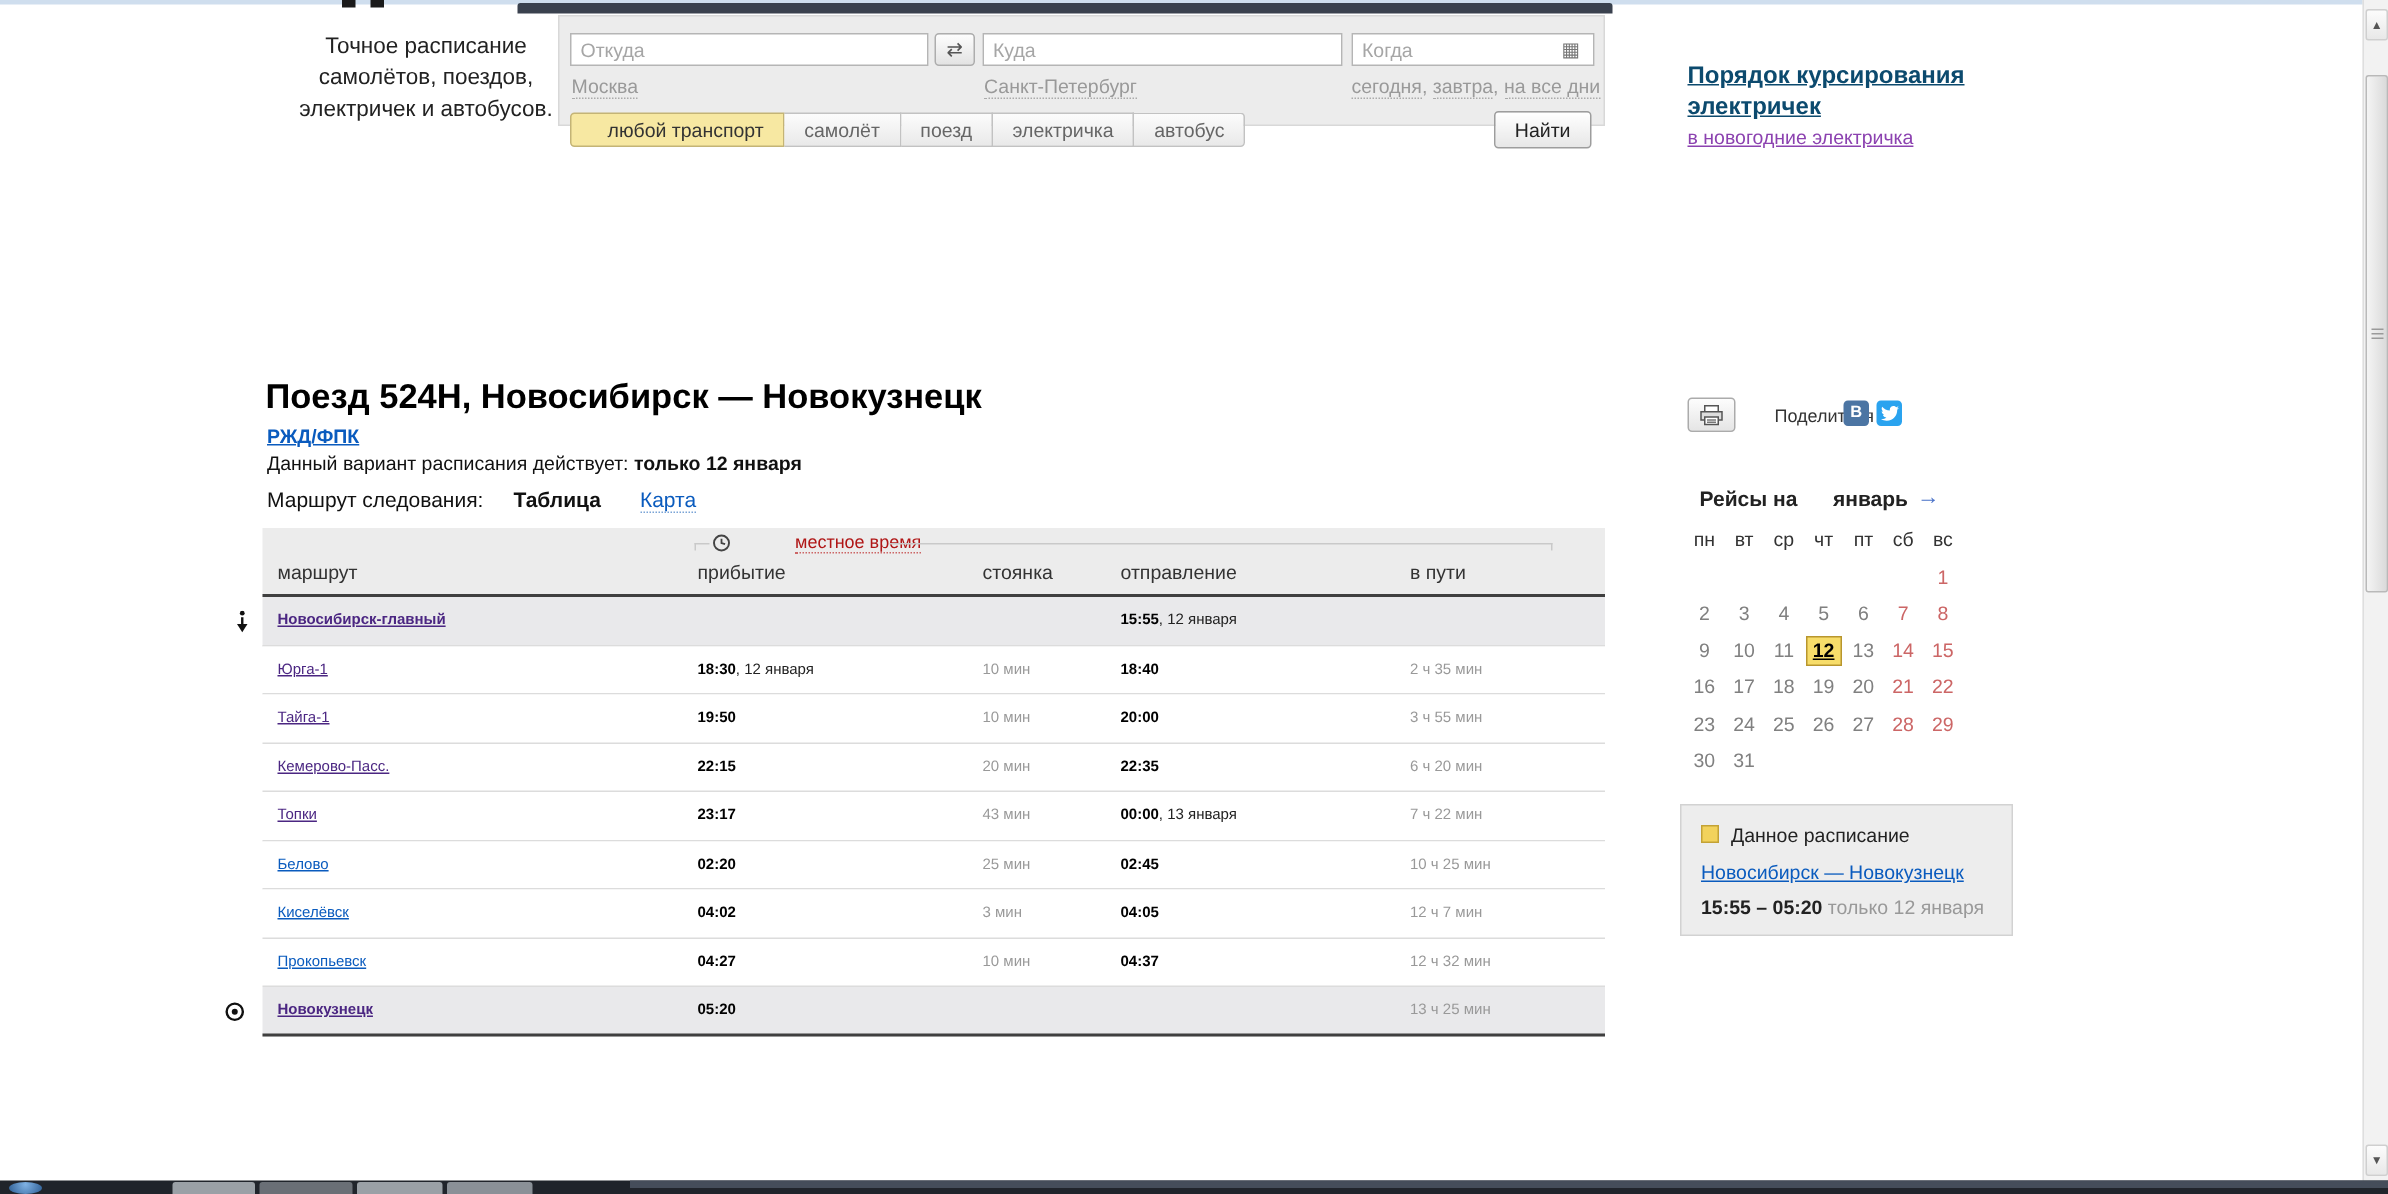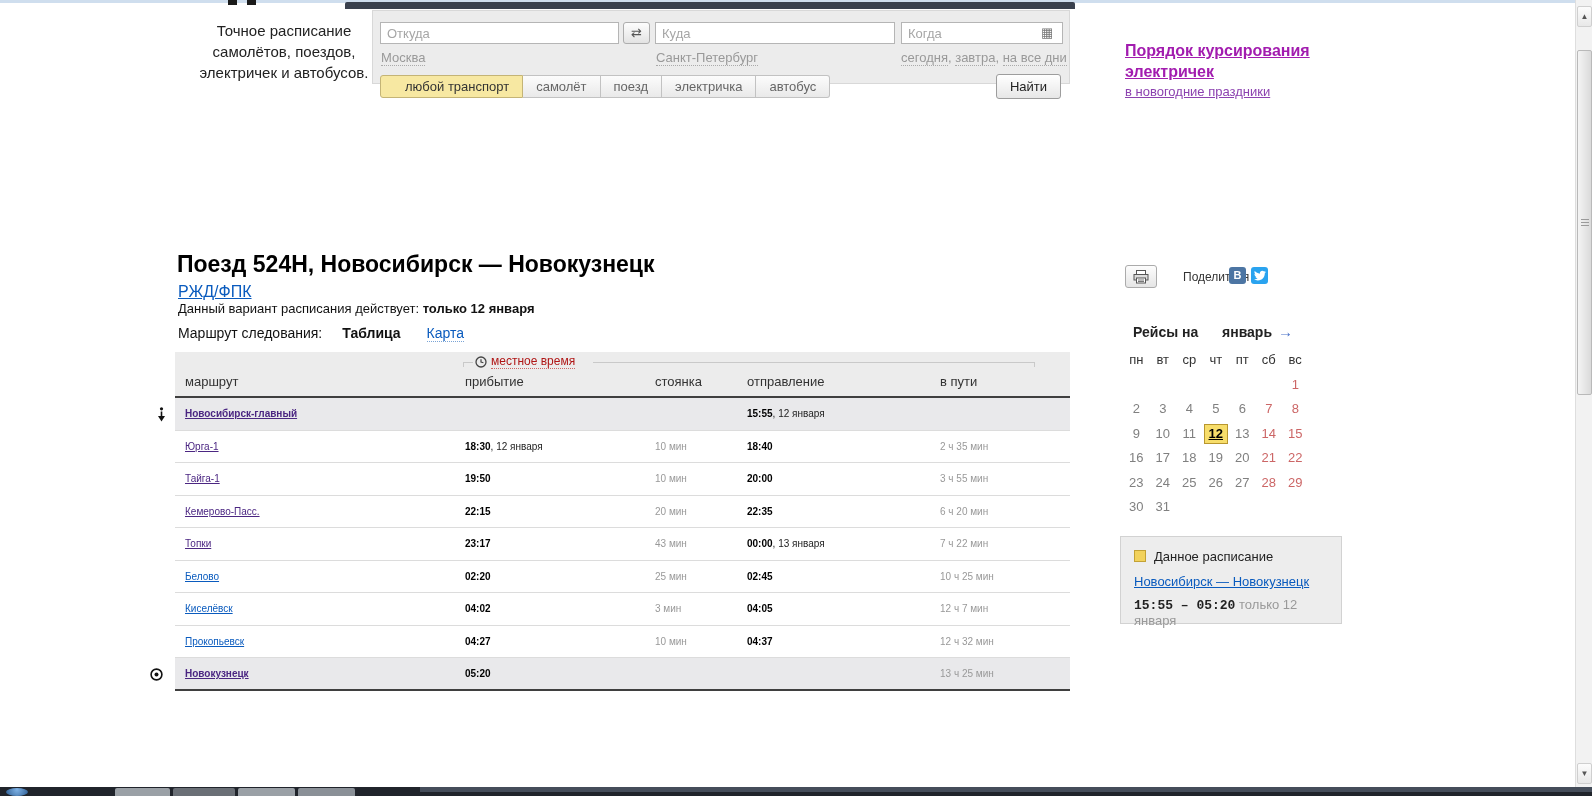--- a/index.html
+++ b/index.html
@@ -23,35 +23,35 @@
   .suggest a, .dotted-link { color:#999; text-decoration:none; border-bottom:1px dotted #aaa; cursor:pointer; }
   .cal-glyph { position:absolute; left:668px; top:14px; width:16px; height:15px; font-size:13px; color:#777; line-height:15px; }
   .tabs { position:absolute; left:7px; top:64px; display:flex; }
   .tab { height:23px; line-height:21px; padding:0 13px; font-size:13px; color:#666; background:linear-gradient(#fcfcfc,#e9e9e9); border:1px solid #c2c2c2; border-left:none; cursor:pointer; }
   .tab:first-child { border-left:1px solid #c2c2c2; border-radius:3px 0 0 3px; }
   .tab:last-child { border-radius:0 3px 3px 0; }
   .tab.active { background:#f7e8a2; border-color:#c4b476; color:#333;padding-left:24px; }
   .find-btn { position:absolute; right:8px; top:63px; height:25px; padding:0 13px; font-size:13px; color:#222; background:linear-gradient(#ffffff,#e7e7e7); border:1px solid #9d9d9d; border-radius:3px; cursor:pointer; font-family:inherit; }
 
   
-  .promo-title { position:absolute; left:1125px; top:40px; width:190px; font-size:16px; font-weight:bold; color:#a21caf; text-decoration:underline; line-height:21px; cursor:pointer; }
+  .promo-title { position:absolute; left:1125px; top:40px; width:190px; font-size:16px; font-weight:bold; color:#0c4a6e; text-decoration:underline; line-height:21px; cursor:pointer; }
   .promo-sub { position:absolute; left:1125px; top:84px; font-size:13px; color:#8c42b0; text-decoration:underline; cursor:pointer; }
 
   
   .page-title { position:absolute; left:177px; top:251px; font-size:23px; color:#000; }
-  .carrier-link { position:absolute; left:178px; top:283px; font-size:16px; color:#0a5bbe; text-decoration:underline; cursor:pointer; }
+  .carrier-link { position:absolute; left:178px; top:283px; font-size:13px; color:#0a5bbe; text-decoration:underline; cursor:pointer;font-weight:bold; }
   .validity { position:absolute; left:178px; top:301px; font-size:13px; color:#111; }
   .route-nav { position:absolute; left:178px; top:325px; font-size:14px; color:#111; }
   .route-nav .view-table { font-weight:bold; margin-left:20px; }
   .route-nav .view-map { margin-left:26px; color:#0a5bbe; text-decoration:none; border-bottom:1px dotted #7aa4d6; cursor:pointer; }
 
   
   .sched { position:absolute; left:175px; top:352px; width:895px; }
   .sched-head { position:relative; height:46px; background:#ececec; border-bottom:2px solid #3f3f3f; }
-  .lt-label { position:absolute; left:300px; top:2px; font-size:12px; color:#b01616; display:flex; align-items:center; }
+  .lt-label { position:absolute; left:300px; top:2px; font-size:12px; color:#b01616; display:flex; align-items:center;gap:39px; }
   .lt-label .lt-text { border-bottom:1px dotted #c66; margin-left:4px; cursor:pointer; }
   .lt-line { position:absolute; top:10px; height:1px; background:#c9c9c9; }
   .lt-tick { position:absolute; top:10px; width:1px; height:5px; background:#c9c9c9; }
   .col-row { position:absolute; left:0; top:22px; width:100%; display:grid; grid-template-columns:280px 190px 92px 193px 140px; font-size:13px; color:#333; }
   .col-row .c { padding-left:10px; }
   .srow { position:relative; display:grid; grid-template-columns:280px 190px 92px 193px 140px; height:32.5px; align-items:center; font-size:10px; border-bottom:1px solid #dcdcdc; background:#fff; }
   .srow.endpoint { background:#e9e9eb; }
   .srow:last-child { border-bottom:2px solid #3f3f3f; }
   .srow .c { padding-left:10px; }
   .st-link { text-decoration:underline; cursor:pointer; }
@@ -80,21 +80,21 @@
   .cal-cell.hdr { color:#333; }
   .cal-cell.we { color:#c66; }
   .cal-cell.sel span { display:inline-block; background:#f7dd6a; border:1px solid #b8962e; font-weight:bold; text-decoration:underline; color:#000; padding:1px 4px; line-height:16px; cursor:pointer; }
 
   
   .legend { position:absolute; left:1120px; top:536px; width:222px; height:88px; background:#ededed; border:1px solid #d2d2d2; font-size:13px; }
   .legend .swatch { position:absolute; left:13px; top:13px; width:12px; height:12px; background:#f2d25c; border:1px solid #c3a235; }
   .legend .ltitle { position:absolute; left:33px; top:12px; color:#222; }
   .legend .lroute { position:absolute; left:13px; top:37px; color:#0a5bbe; text-decoration:underline; cursor:pointer; }
   .legend .ltimes { position:absolute; left:13px; top:60px; color:#222; }
-  .legend .ltimes b { font-weight:bold;font-family:Liberation Mono, monospace; }
+  .legend .ltimes b { font-weight:bold; }
   .legend .lvalid { color:#999; }
 
   
   .scrollbar { position:absolute; left:1575px; top:0; width:17px; height:787px; background:#f2f2f2; border-left:1px solid #dedede; }
   .sb-btn { position:absolute; left:1px; width:15px; height:21px; background:linear-gradient(#fcfcfc,#e8e8e8); border:1px solid #cfcfcf; border-radius:2px; text-align:center; font-size:8px; color:#555; line-height:20px; cursor:pointer; }
   .sb-thumb { position:absolute; left:1px; top:50px; width:15px; height:345px; background:linear-gradient(90deg,#f4f4f4,#dadada); border:1px solid #b9b9b9; border-radius:2px; cursor:pointer; }
   .sb-grip { position:absolute; left:3px; top:168px; width:8px; height:1px; background:#9a9a9a; box-shadow:0 3px 0 #9a9a9a, 0 6px 0 #9a9a9a; }
 
   
   .taskbar { position:absolute; left:0; top:787px; width:1592px; height:9px; background:#20242b; }
@@ -129,21 +129,21 @@
       <div class="tab active">любой транспорт</div>
       <div class="tab">самолёт</div>
       <div class="tab">поезд</div>
       <div class="tab">электричка</div>
       <div class="tab">автобус</div>
     </div>
   <button class="find-btn">Найти</button>
 </div>
 
 <div class="promo-title">Порядок курсирования электричек</div>
-<div class="promo-sub">в новогодние праздники</div>
+<div class="promo-sub">в новогодние электричка</div>
 
 <h1 class="page-title">Поезд 524Н, Новосибирск — Новокузнецк</h1>
 <a class="carrier-link">РЖД/ФПК</a>
 <div class="validity"><span>Данный вариант расписания действует: </span><b>только 12 января</b></div>
 <div class="route-nav">
   <span>Маршрут следования:</span><span class="view-table">Таблица</span><a class="view-map">Карта</a>
 </div>
 
 <div class="sched">
   <div class="sched-head">

